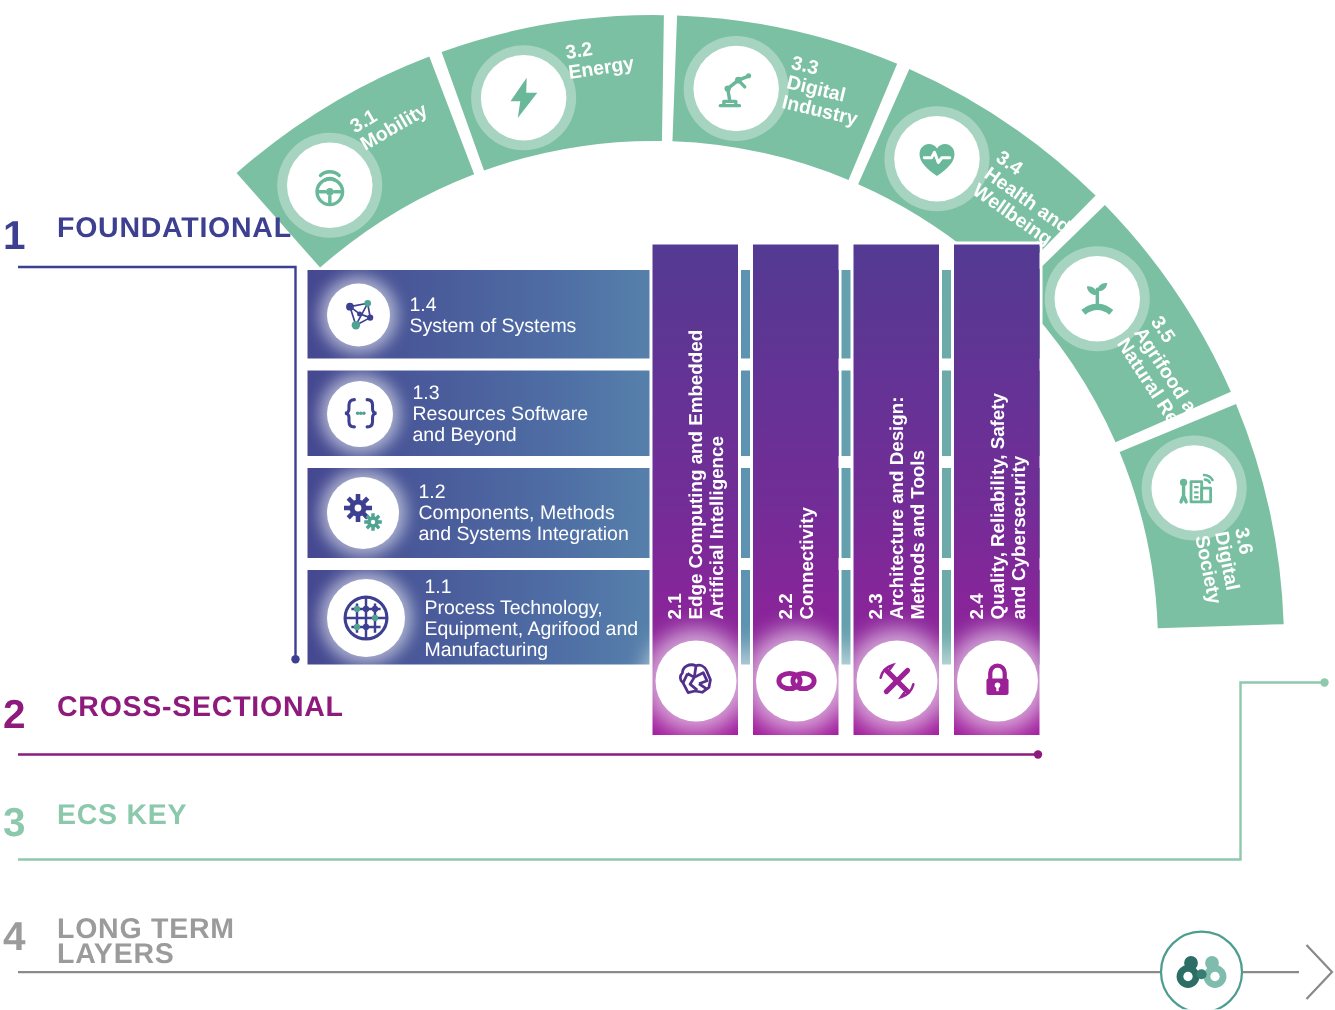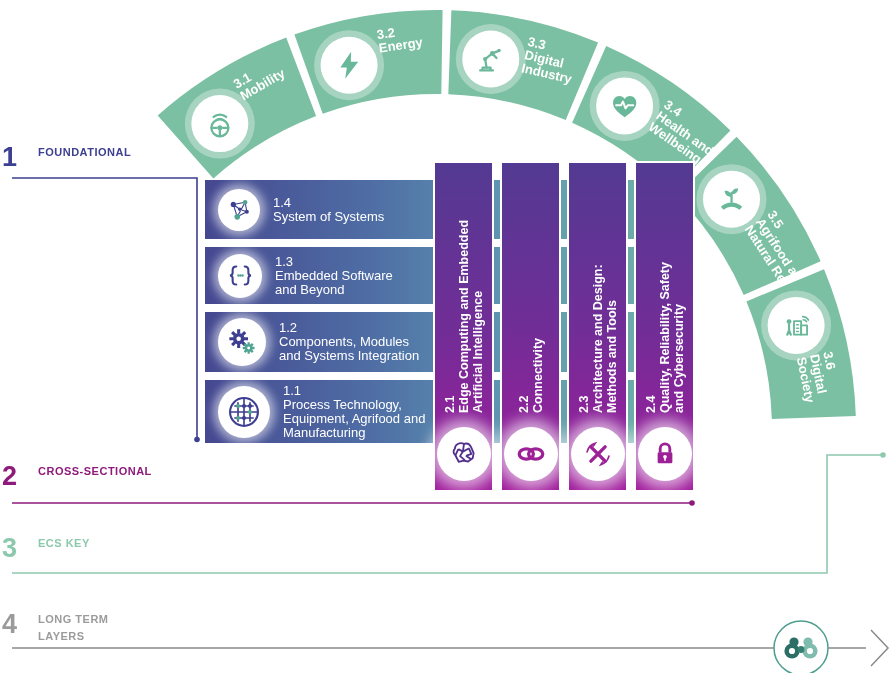--- a/index.html
+++ b/index.html
@@ -2,21 +2,21 @@
 <html><head>
 <meta charset="utf-8">
 <style>
   html,body{margin:0;padding:0;background:#fff;}
   .stage{position:relative;width:890px;height:673px;background:#fff;overflow:hidden;
          font-family:"Liberation Sans","DejaVu Sans",sans-serif;}
   svg.deco{position:absolute;left:0;top:0;width:890px;height:673px;pointer-events:none;}
   
   .section{position:absolute;left:2px;display:flex;align-items:flex-start;}
   .sec-num{font-size:27px;font-weight:bold;line-height:27px;width:26px;}
-  .sec-text{margin-left:10px;font-size:11px;font-weight:bold;letter-spacing:.5px;line-height:17px;}
+  .sec-text{margin-left:10px;font-size:19px;font-weight:bold;letter-spacing:.5px;line-height:17px;}
   .c-indigo{color:#3d3f90;}
   .c-magenta{color:#8e1a7c;}
   .c-green{color:#8cc9ac;}
   .c-gray{color:#9b9b9b;}
   
   .hbar{position:absolute;left:205px;width:489px;display:flex;align-items:center;
         background:linear-gradient(90deg,#454890 0%,#4f6fa5 35%,#5f97b2 62%,#74b5a6 100%);}
   .hbar-icon{flex:0 0 auto;margin-left:13px;border-radius:50%;background:#fff;
              box-shadow:0 0 10px 5px rgba(255,255,255,.55);
              display:flex;align-items:center;justify-content:center;}
@@ -203,21 +203,21 @@
           <path d="M8.5 4.5c-2 0-3 1-3 3v2c0 1.5-.7 2.4-2.2 2.5 1.5.1 2.2 1 2.2 2.5v2c0 2 1 3 3 3"></path>
           <path d="M15.5 4.5c2 0 3 1 3 3v2c0 1.5.7 2.4 2.2 2.5-1.5.1-2.2 1-2.2 2.5v2c0 2-1 3-3 3"></path>
         </g>
         <circle cx="10.3" cy="12" r="1" fill="#4fa391"></circle>
         <circle cx="12" cy="12" r="1" fill="#4fa391"></circle>
         <circle cx="13.7" cy="12" r="1" fill="#4fa391"></circle>
       </svg>
     </div>
     <div class="hbar-text">
       <div>1.3</div>
-      <div>Embedded Software</div>
+      <div>Resources Software</div>
       <div>and Beyond</div>
       <div></div>
     </div>
   </div>
 
   <div class="hbar z1" style="top:312px;height:60px">
     <div class="hbar-icon sz48">
       <svg viewBox="0 0 24 24" width="32" height="32">
         <g stroke="#3d3f90" stroke-width="2.3" fill="none">
           <path d="M13.5 9.5h3 M12.3 6.7l2.1-2.1 M9.5 5.5v-3 M6.7 6.7 4.6 4.6 M5.5 9.5h-3 M6.7 12.3l-2.1 2.1 M9.5 13.5v3 M12.3 12.3l2.1 2.1"></path>
@@ -226,21 +226,21 @@
         <circle cx="9.5" cy="9.5" r="1.7" fill="#fff"></circle>
         <g stroke="#4fa391" stroke-width="1.7" fill="none">
           <path d="M19.2 16.5h2.2 M18.6 14.9l1.5-1.5 M17 14.3v-2.2 M15.4 14.9l-1.5-1.5 M14.8 16.5h-2.2 M15.4 18.1l-1.5 1.5 M17 18.7v2.2 M18.6 18.1l1.5 1.5"></path>
         </g>
         <circle cx="17" cy="16.5" r="2.9" fill="#4fa391"></circle>
         <circle cx="17" cy="16.5" r="1.1" fill="#fff"></circle>
       </svg>
     </div>
     <div class="hbar-text">
       <div>1.2</div>
-      <div>Components, Modules</div>
+      <div>Components, Methods</div>
       <div>and Systems Integration</div>
       <div></div>
     </div>
   </div>
 
   <div class="hbar z1" style="top:380px;height:63px">
     <div class="hbar-icon sz52">
       <svg viewBox="0 0 24 24" width="36" height="36">
         <circle cx="12" cy="12" r="9.3" fill="none" stroke="#3d3f90" stroke-width="1.4"></circle>
         <g stroke="#3d3f90" stroke-width="1.1" fill="none">

